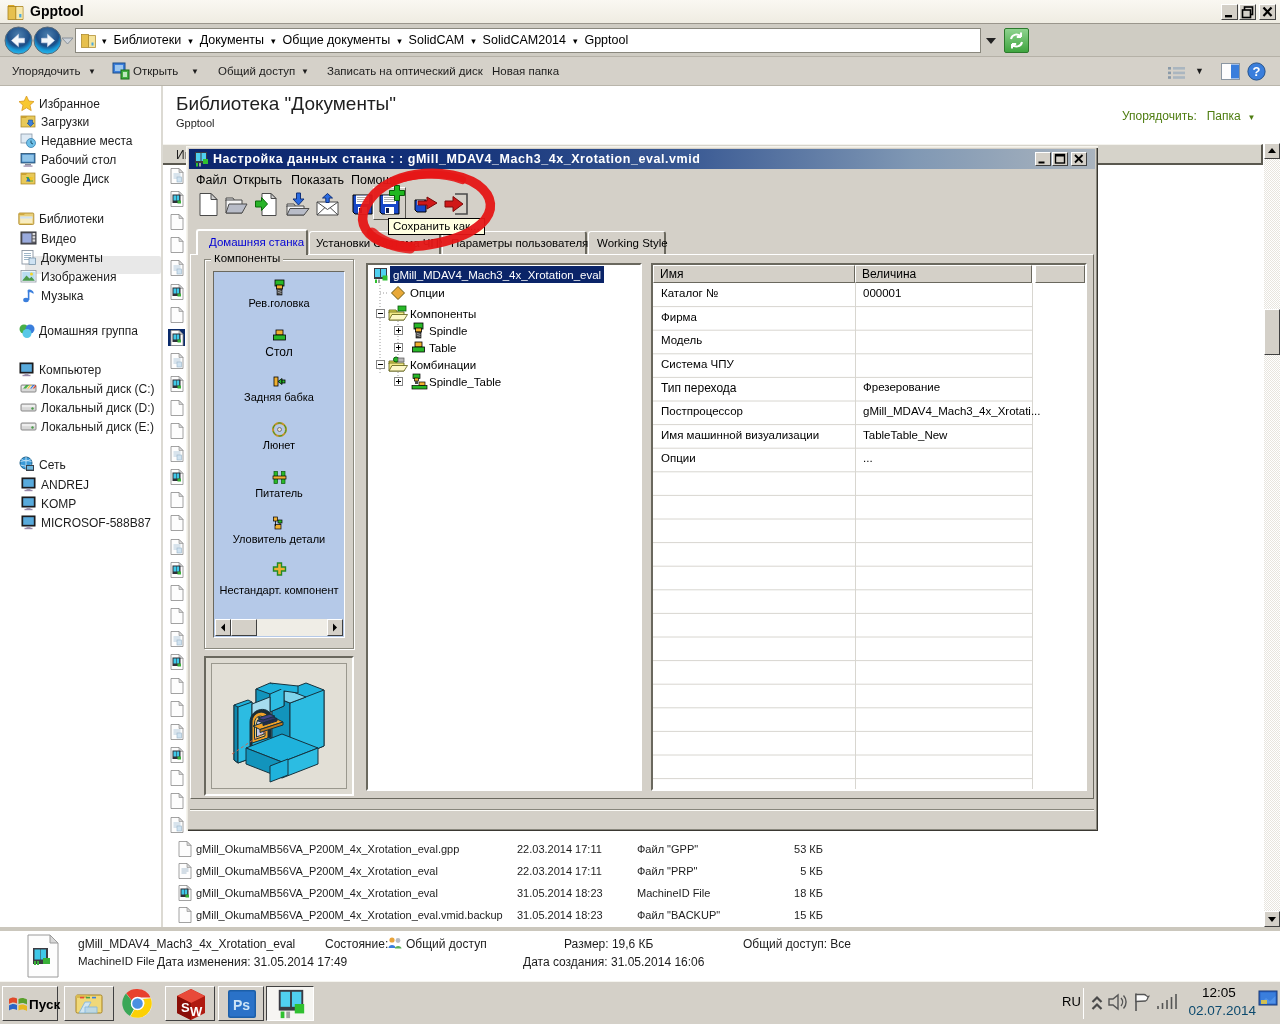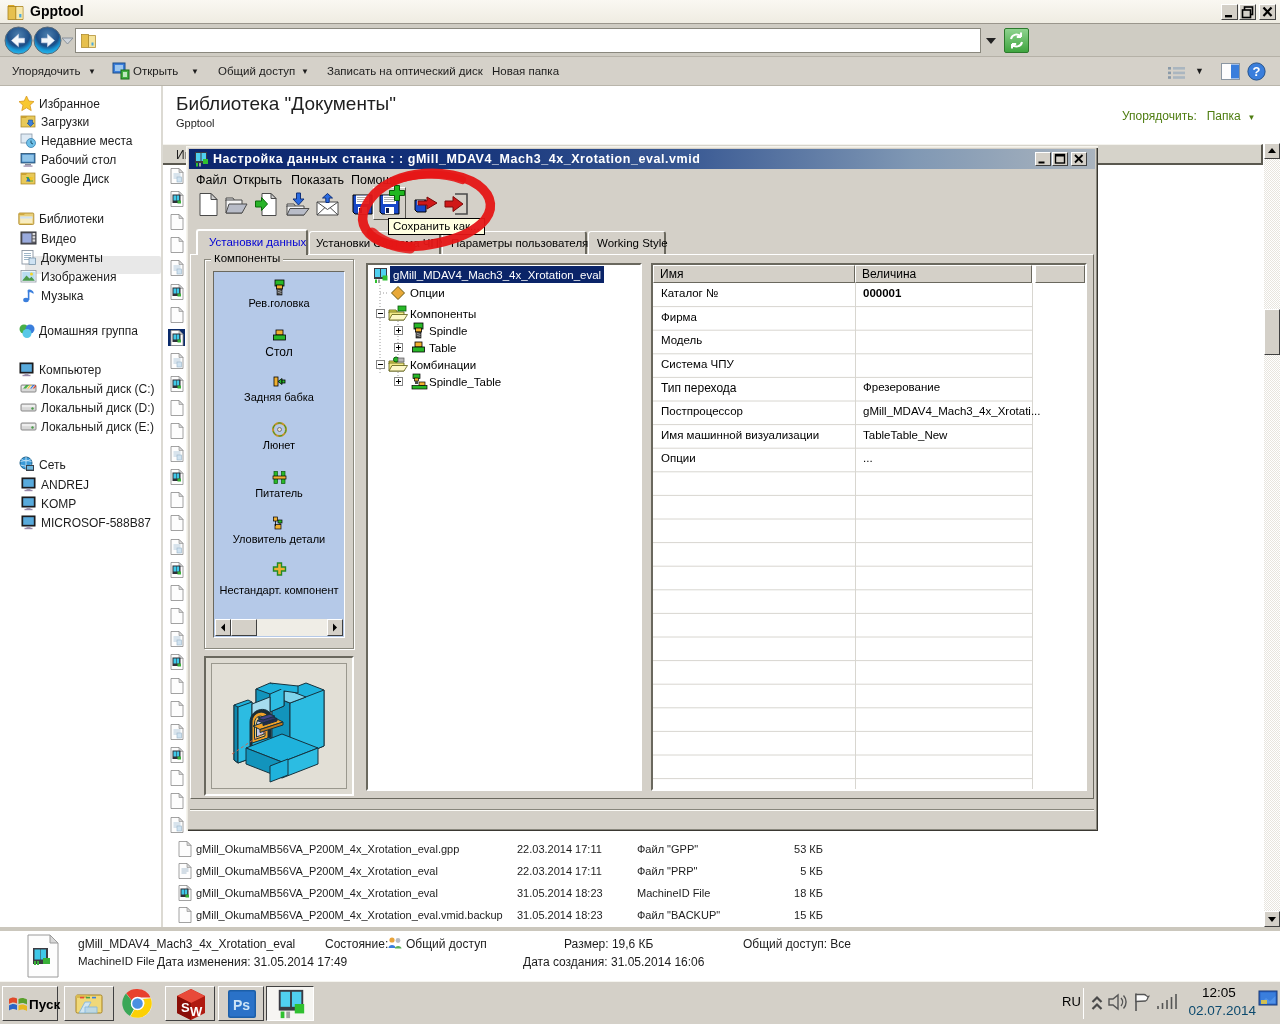--- a/index.html
+++ b/index.html
@@ -57,20 +57,23 @@
   <svg class="abs" style="left:60px;top:11px" width="16" height="12">
       <path d="M2 3 L13 3 L7.5 9 Z" fill="#cdd3da" stroke="#8a929a" stroke-width="1"></path>
     </svg>
 
   <div class="abs" style="left:75px;top:4px;width:906px;height:25px;background:#fff;border:1px solid #8a887e;">
     <svg class="abs" style="left:4px;top:3px" width="18" height="18" viewBox="0 0 18 18">
       <rect x="1.5" y="2.5" width="7" height="13" fill="#e6c04e" stroke="#a8821e" stroke-width="0.7"></rect>
       <path d="M8.5 3.5 L15.5 3.5 L15.5 15.5 L8.5 15.5 Z" fill="#f5e49c" stroke="#a8821e" stroke-width="0.7"></path>
       <rect x="11.5" y="10.5" width="2" height="3" fill="#49a8e0"></rect>
     </svg>
+    <div class="abs" style="left:26px;top:4px;width:860px;font-size:12.5px;color:#000;white-space:nowrap;">
+      <span style="font-size:9px;">▾</span>&nbsp; Библиотеки &nbsp;<span style="font-size:9px;">▾</span>&nbsp; Документы &nbsp;<span style="font-size:9px;">▾</span>&nbsp; Общие документы &nbsp;<span style="font-size:9px;">▾</span>&nbsp; SolidCAM &nbsp;<span style="font-size:9px;">▾</span>&nbsp; SolidCAM2014 &nbsp;<span style="font-size:9px;">▾</span>&nbsp; Gpptool
+    </div>
   </div>
   <div class="abs" style="left:984px;top:12px;width:16px;height:10px;">
       <svg width="14" height="9">
         <path d="M2 2 L12 2 L7 8 Z" fill="#222"></path>
       </svg>
     </div>
 
   <div class="abs" style="left:1004px;top:4px;width:25px;height:25px;background:linear-gradient(#8fd38f,#3fa53f);border:1px solid #2c7a2c;border-radius:2px;">
     <svg width="23" height="23" viewBox="0 0 23 23">
         <path d="M6 10 A5.5 5.5 0 0 1 16 8 M16 8 L16 3.5 M16 8 L11.8 8" stroke="#fff" stroke-width="2" fill="none"></path>
@@ -659,21 +662,21 @@
         <path d="M5 14 L14 14 L14 10 L24 16 L14 22 L14 18 L5 18 Z" fill="#d01818" stroke="#7a0a0a" transform="translate(0,-5)"></path>
       </svg>
     <svg class="abs" style="left:254px;top:3px" width="27" height="25" viewBox="0 0 27 25">
         <path d="M12 2 L24 2 L24 22 L12 22" fill="none" stroke="#4a4a4a" stroke-width="1.6"></path>
         <path d="M2 9 L10 9 L10 4.5 L20 12 L10 19.5 L10 15 L2 15 Z" fill="#d01818" stroke="#7a0a0a"></path>
       </svg>
   </div>
 
   <div class="abs" style="left:10px;top:85px;width:890px;height:24px;">
     <div class="abs" style="left:0;top:-2px;width:112px;height:26px;background:#d4d0c8;border-top:2px solid #fff;border-left:2px solid #fff;border-right:2px solid #6a685e;border-radius:3px 3px 0 0;z-index:3;">
-      <div style="margin:5px 0 0 11px;font-size:11.5px;color:#0000d4;white-space:nowrap;">Установки данных</div>
+      <div style="margin:5px 0 0 11px;font-size:11.5px;color:#0000d4;white-space:nowrap;">Домашняя станка</div>
     </div>
     <div class="abs" style="left:113px;top:0;width:132px;height:24px;background:#d4d0c8;border-top:1px solid #fff;border-left:1px solid #fff;border-right:2px solid #6a685e;border-radius:3px 3px 0 0;">
       <div style="margin:5px 0 0 6px;font-size:11.5px;color:#000;white-space:nowrap;">Установки Система ЧПУ</div>
     </div>
     <div class="abs" style="left:246px;top:0;width:145px;height:24px;background:#d4d0c8;border-top:1px solid #fff;border-left:1px solid #fff;border-right:2px solid #6a685e;border-radius:3px 3px 0 0;">
       <div style="margin:5px 0 0 8px;font-size:11.5px;color:#000;white-space:nowrap;">Параметры пользователя</div>
     </div>
     <div class="abs" style="left:392px;top:0;width:78px;height:24px;background:#d4d0c8;border-top:1px solid #fff;border-left:1px solid #fff;border-right:2px solid #6a685e;border-radius:3px 3px 0 0;">
       <div style="margin:5px 0 0 8px;font-size:11.5px;color:#000;white-space:nowrap;">Working Style</div>
     </div>
@@ -885,21 +888,21 @@
             <path d="M0 442.8 L379 442.8"></path>
             <path d="M0 466.4 L379 466.4"></path>
             <path d="M0 490.0 L379 490.0"></path>
             <path d="M0 513.6 L379 513.6"></path>
             <path d="M0 537.2 L379 537.2"></path>
             <path d="M202.5 18 L202.5 524"></path>
             <path d="M379.5 18 L379.5 524"></path>
           </g>
         </svg>
 <div class="abs" style="left:8px;top:22px;font-size:11.5px;color:#000;">Каталог №</div>
-<div class="abs" style="left:210px;top:22px;font-size:11.5px;color:#000;font-weight:bold;">000001</div>
+<div class="abs" style="left:210px;top:22px;font-size:11.5px;color:#000;">000001</div>
 <div class="abs" style="left:8px;top:46px;font-size:11.5px;color:#000;">Фирма</div>
 <div class="abs" style="left:8px;top:69px;font-size:11.5px;color:#000;">Модель</div>
 <div class="abs" style="left:8px;top:93px;font-size:11.5px;color:#000;">Система ЧПУ</div>
 <div class="abs" style="left:8px;top:116px;font-size:12px;color:#000;">Тип перехода</div>
 <div class="abs" style="left:210px;top:116px;font-size:11.5px;color:#000;">Фрезерование</div>
 <div class="abs" style="left:8px;top:140px;font-size:11.5px;color:#000;">Постпроцессор</div>
 <div class="abs" style="left:210px;top:140px;font-size:11.5px;color:#000;">gMill_MDAV4_Mach3_4x_Xrotati...</div>
 <div class="abs" style="left:8px;top:164px;font-size:11.5px;color:#000;">Имя машинной визуализации</div>
 <div class="abs" style="left:210px;top:164px;font-size:11.5px;color:#000;">TableTable_New</div>
 <div class="abs" style="left:8px;top:187px;font-size:11.5px;color:#000;">Опции</div>

